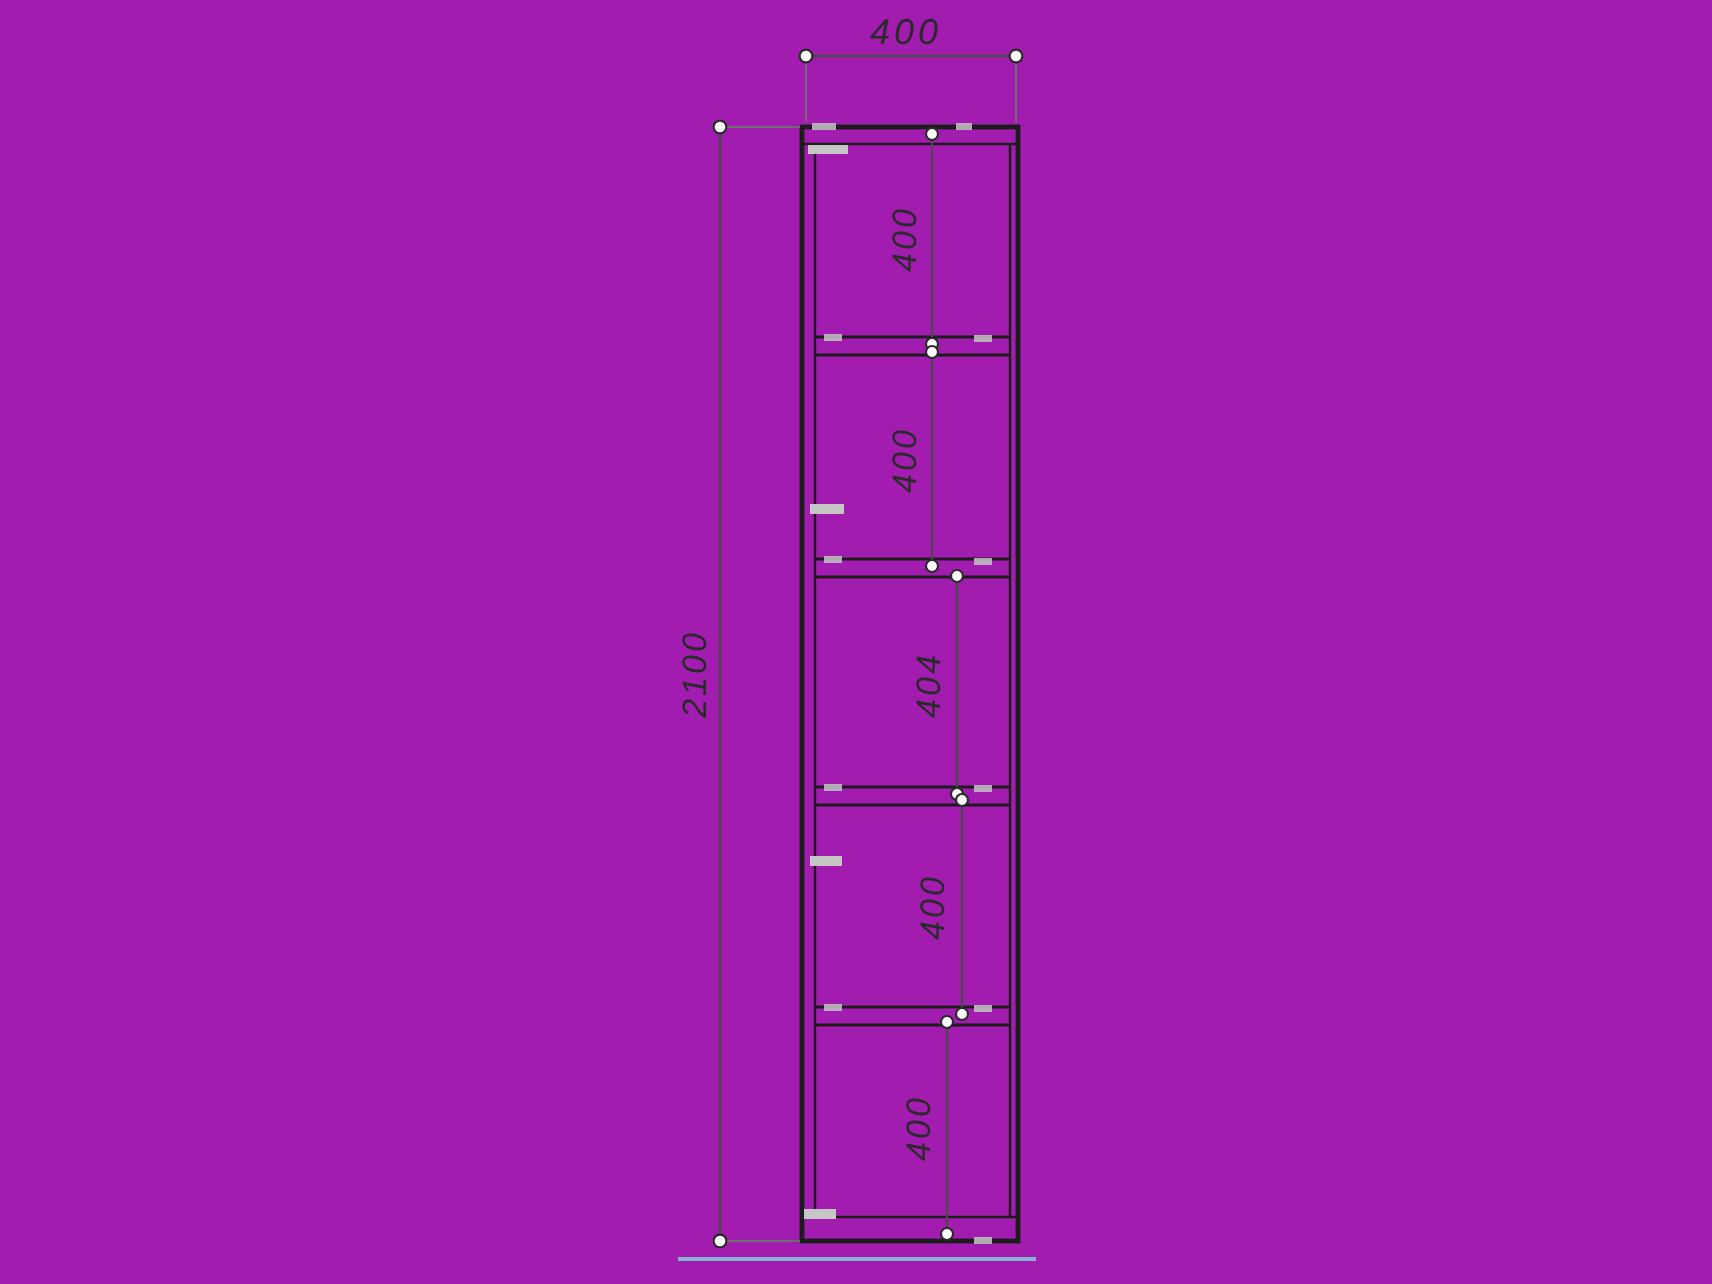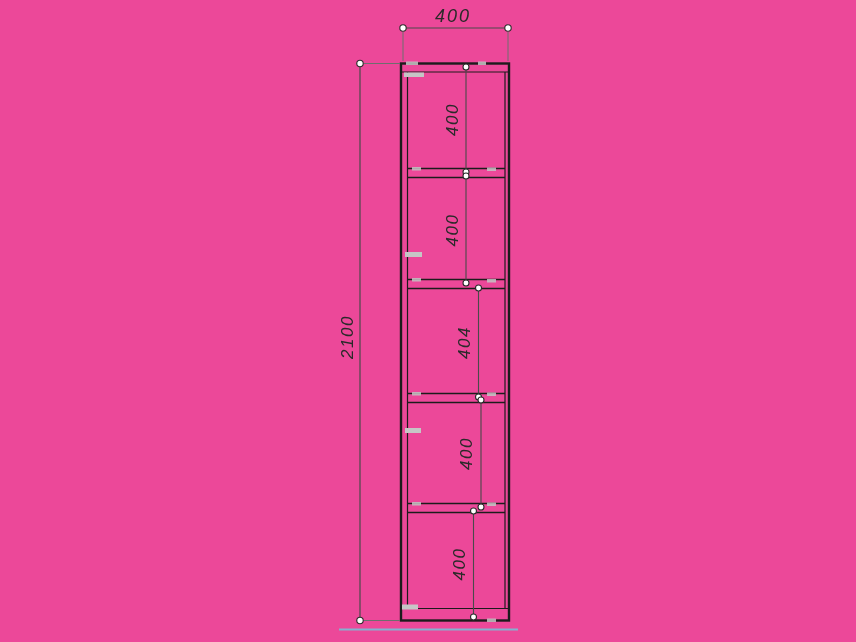--- a/index.html
+++ b/index.html
@@ -4,21 +4,21 @@
 <style>
   html, body {
     margin: 0;
     padding: 0;
     background: #ffffff;
   }
   .canvas {
     position: relative;
     width: 856px;
     height: 642px;
-    background: #ec4899;
+    background: #a21caf;
     overflow: hidden;
     font-family: "Liberation Sans", sans-serif;
   }
   svg text {
     font-family: "Liberation Sans", sans-serif;
     font-style: italic;
     fill: #2a2a2a;
   }
   .dim-label {
     font-size: 17px;

